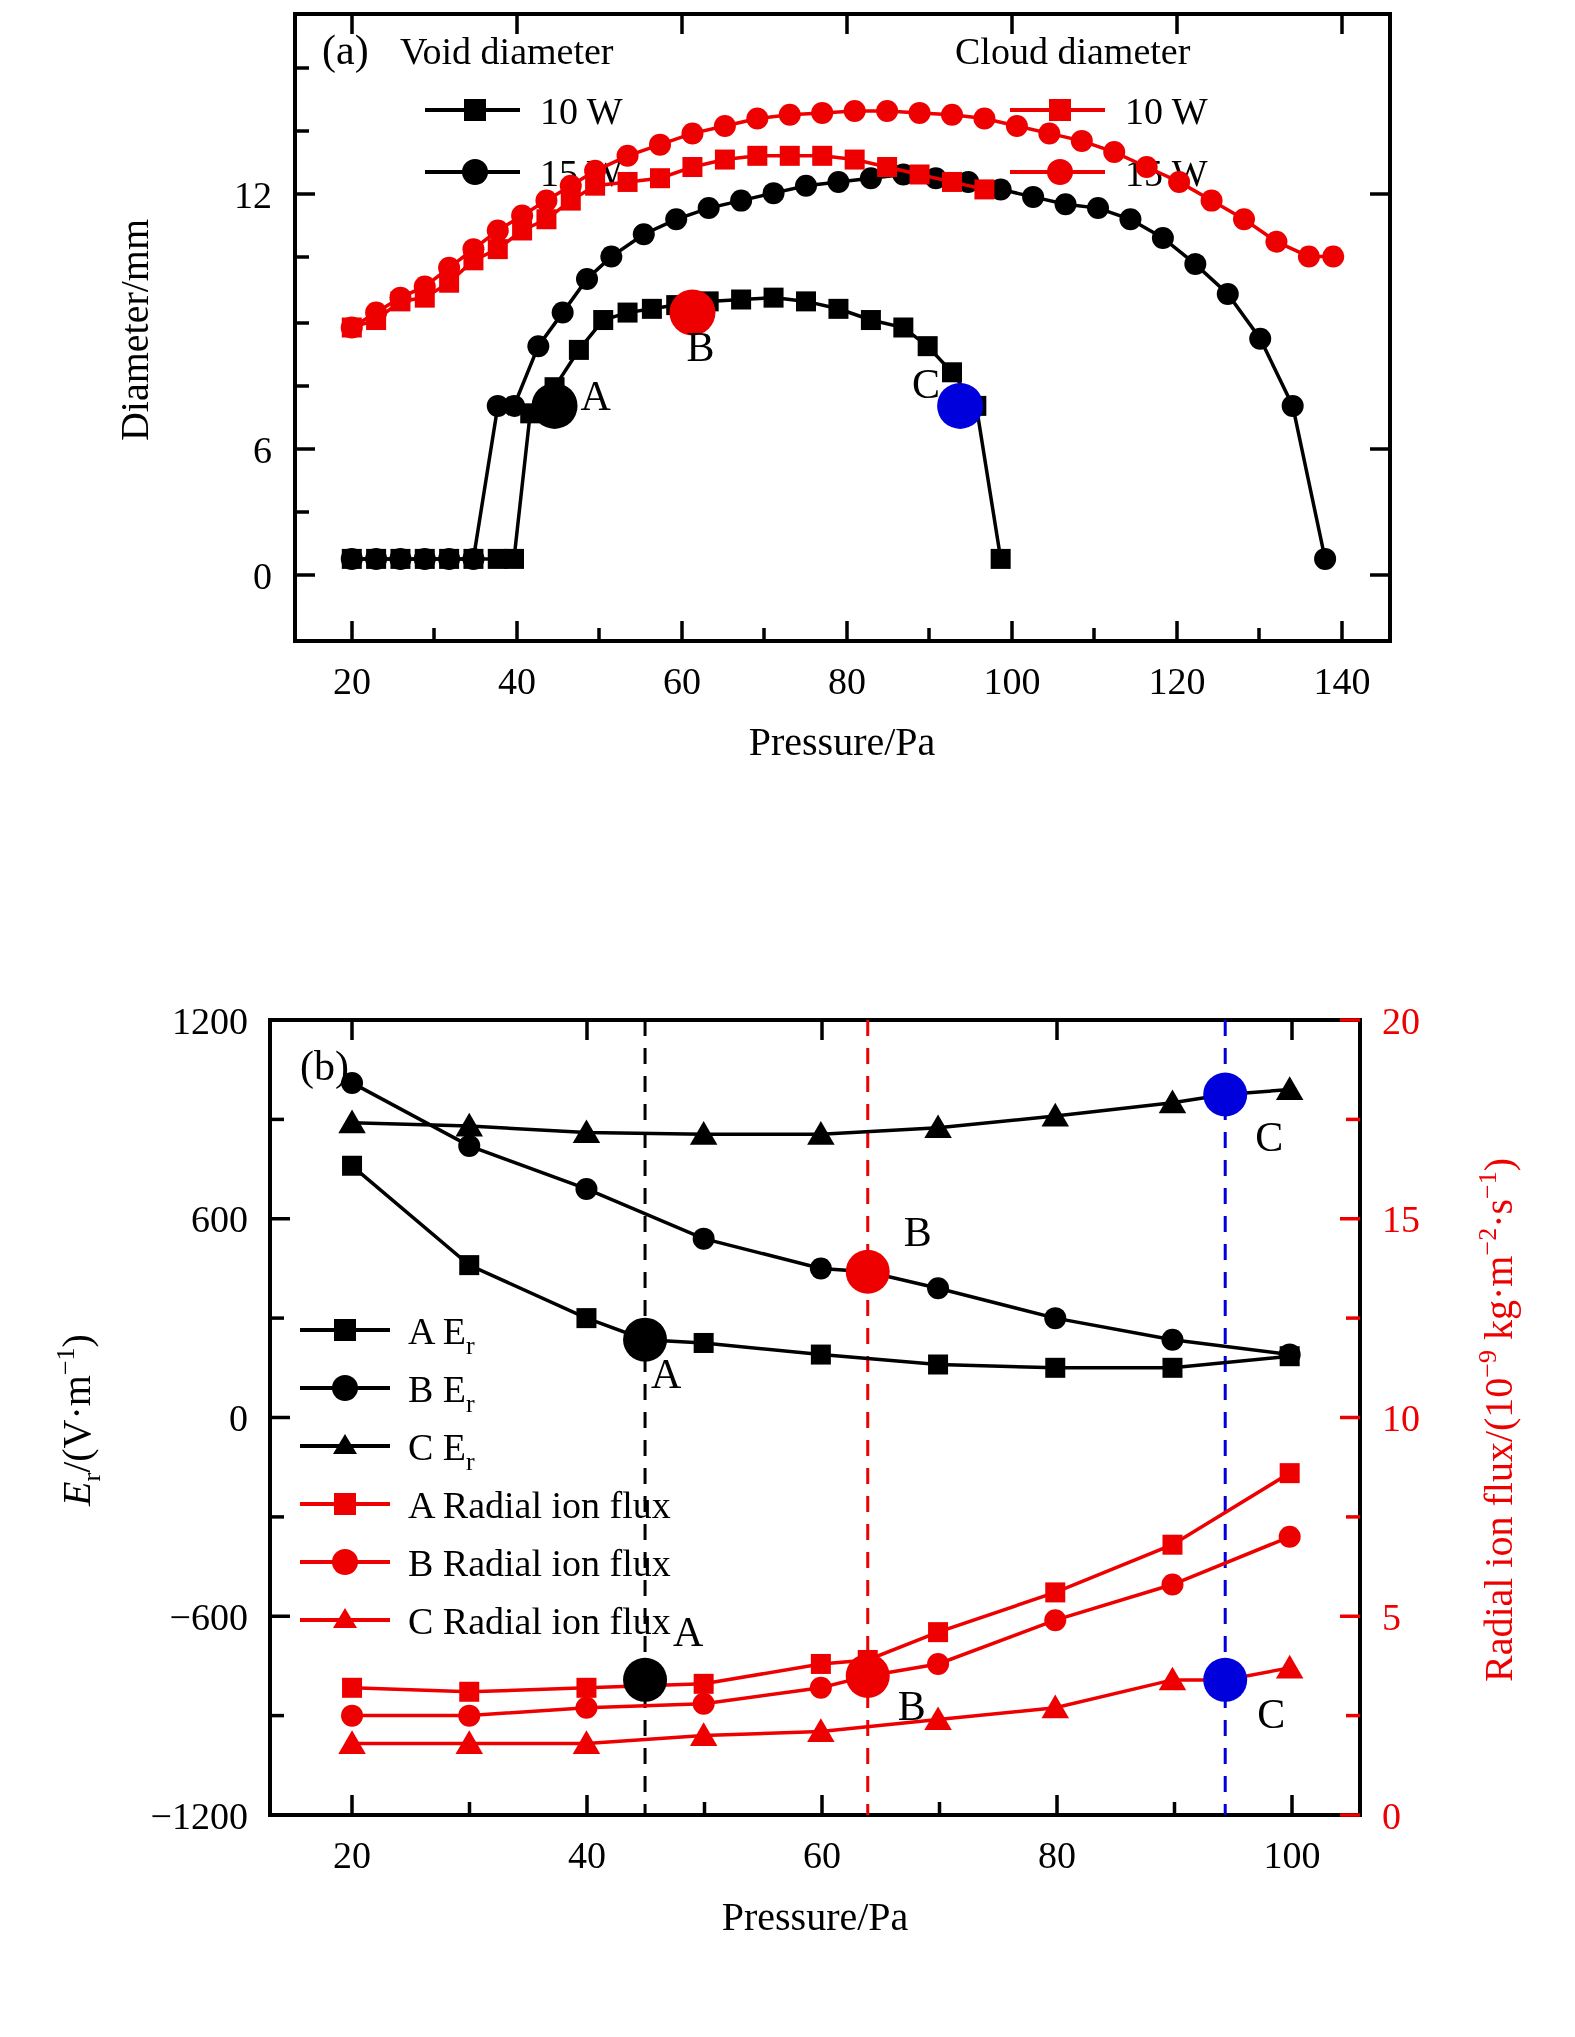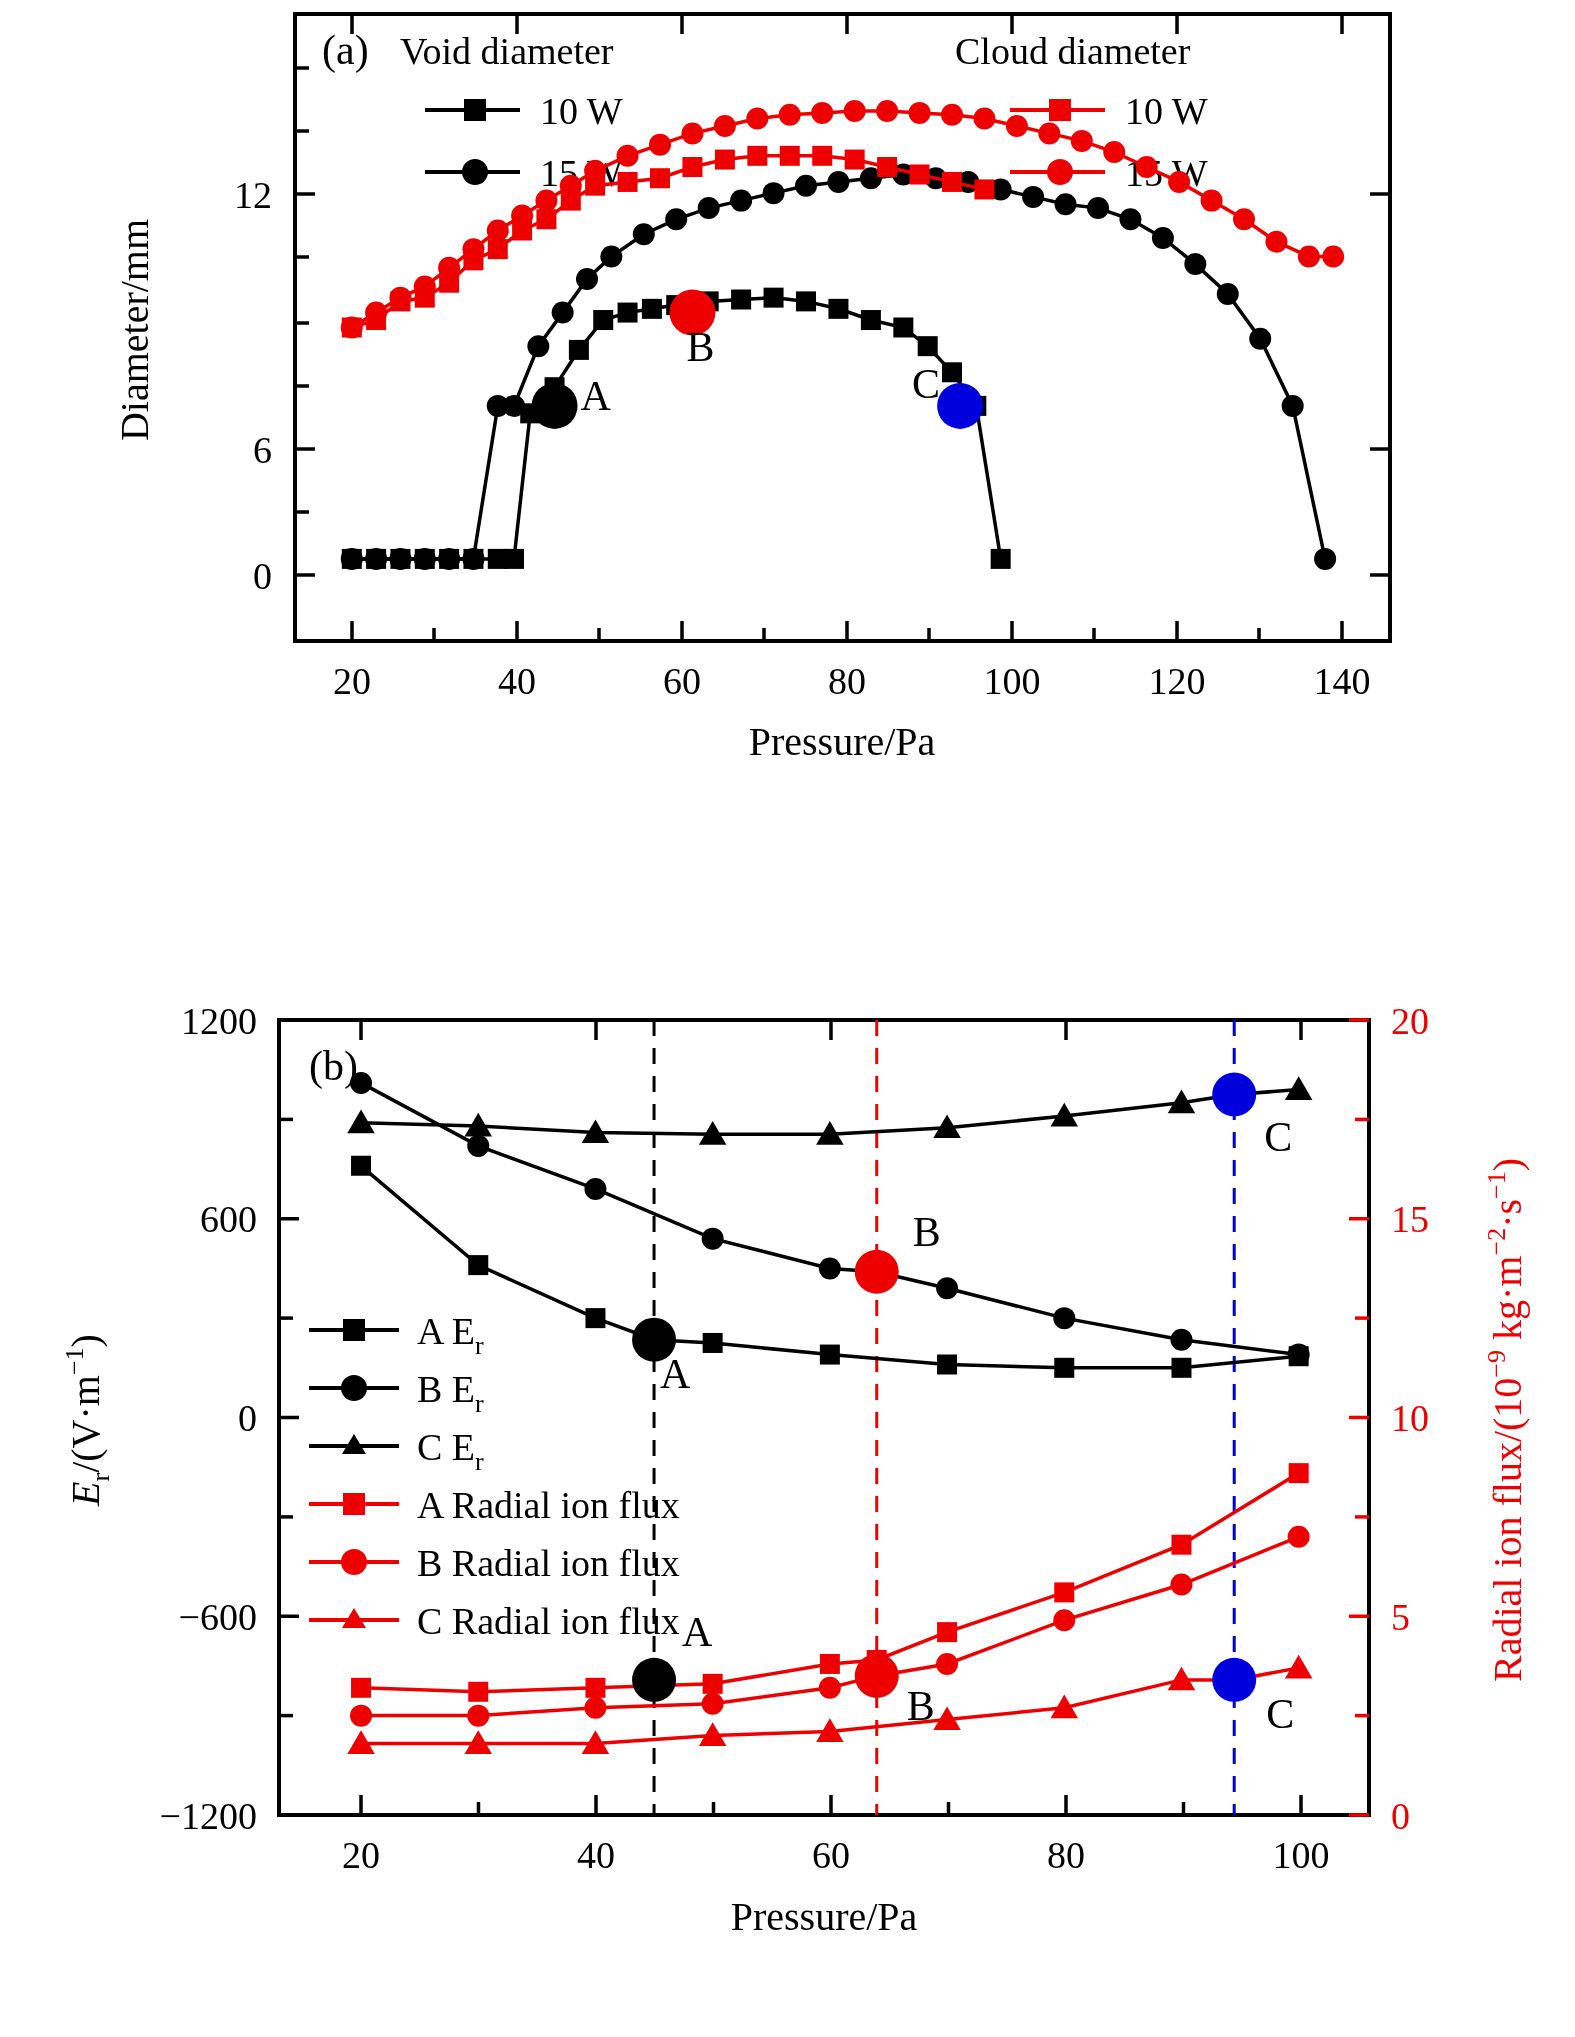--- a/index.html
+++ b/index.html
@@ -228,21 +228,21 @@
           <circle cx="554.5555555555555" cy="405.875" r="23" fill="#000000"></circle>
           <text x="580.5555555555555" y="409.875" fill="#000000" font-size="42" font-family="&quot;Liberation Serif&quot;, serif">A</text>
           <circle cx="692.4444444444445" cy="312.57142857142856" r="23" fill="#ee0000"></circle>
           <text x="686.4444444444445" y="360.57142857142856" fill="#ee0000" font-size="42" font-family="&quot;Liberation Serif&quot;, serif">B</text>
           <circle cx="960.1111111111111" cy="405.875" r="23" fill="#0000dd"></circle>
           <text x="912.1111111111111" y="397.875" fill="#0000dd" font-size="42" font-family="&quot;Liberation Serif&quot;, serif">C</text>
         </g>
     </svg>
   </div>
 
-  <div class="panel" style="left:0;top:960px;width:1415px;height:1077px;padding-left:9px;">
+  <div class="panel" style="left:0;top:960px;width:1415px;height:1077px;">
     <svg width="1575" height="1077" viewBox="0 0 1575 1077">
 
       <rect x="270" y="60" width="1090" height="795" fill="none" stroke="#000" stroke-width="4"></rect>
 
       <g stroke="#000" stroke-width="3.5">
         <line x1="270" y1="60" x2="290" y2="60"></line>
         <line x1="270" y1="258.75" x2="290" y2="258.75"></line>
         <line x1="270" y1="457.5" x2="290" y2="457.5"></line>
         <line x1="270" y1="656.25" x2="290" y2="656.25"></line>
         <line x1="270" y1="855" x2="290" y2="855"></line>

